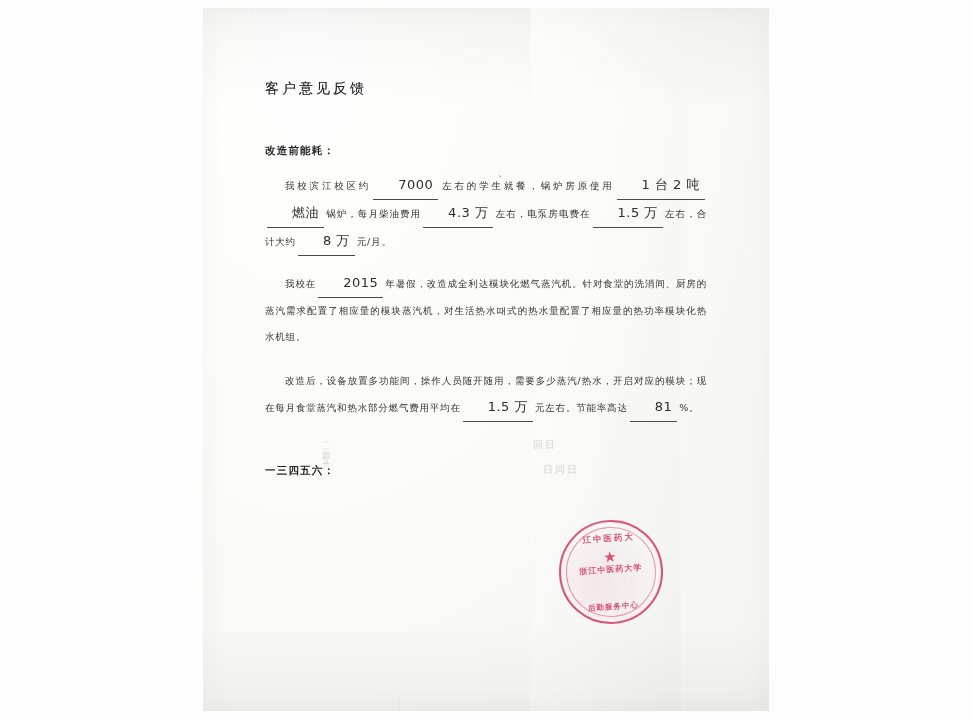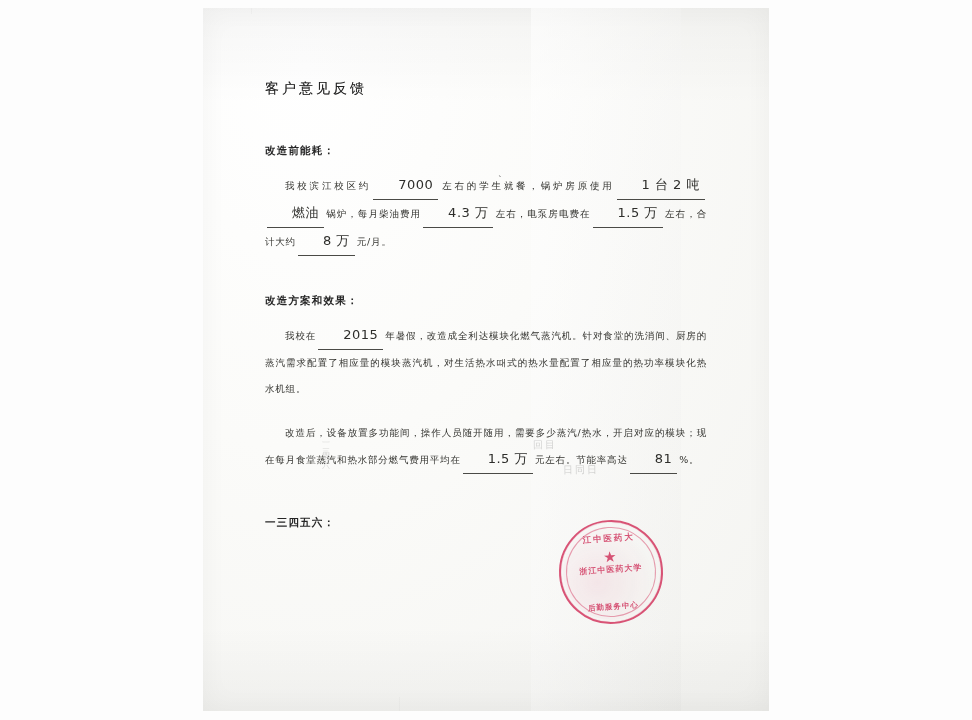--- a/index.html
+++ b/index.html
@@ -206,34 +206,33 @@
   }
 </style>
 </head>
 <body>
 
 <div id="canvas">
 
   <div id="sheet">
 
     <div class="ghost" style="left:330px; top:430px;">回目</div>
-    <div class="ghost" style="left:340px; top:455px;margin-left:20px;">日同日</div>
+    <div class="ghost" style="left:340px; top:455px;">日同日</div>
     <div class="ghost-v" style="left:116px; top:430px; height:90px;">一三四五六</div>
 
     <div class="pen-dot">ˋ</div>
 
     <div class="doc-inner">
 
       <h1 class="doc-title">客户意见反馈</h1>
 
       <p class="section-head sec1">改造前能耗：</p>
 
       <p class="para indent">我校滨江校区约<span class="blank">7000</span>左右的学生就餐，锅炉房原使用<span class="blank">1 台 2 吨</span><span class="blank">燃油</span>锅炉，每月柴油费用<span class="blank">4.3 万</span>左右，电泵房电费在<span class="blank">1.5 万</span>左右，合计大约<span class="blank">8 万</span>元/月。</p>
 
-      <p class="section-head sec2">改造方案和效果：</p>
 
       <p class="para indent">我校在<span class="blank">2015</span>年暑假，改造成全利达模块化燃气蒸汽机。针对食堂的洗消间、厨房的蒸汽需求配置了相应量的模块蒸汽机，对生活热水때式的热水量配置了相应量的热功率模块化热水机组。</p>
 
       <p class="para indent tight">改造后，设备放置多功能间，操作人员随开随用，需要多少蒸汽/热水，开启对应的模块；现在每月食堂蒸汽和热水部分燃气费用平均在<span class="blank">1.5 万</span>元左右。节能率高达<span class="blank">81</span>%。</p>
 
       <p class="section-head sec3">一三四五六：</p>
 
     </div>
 
     <div id="seal">

